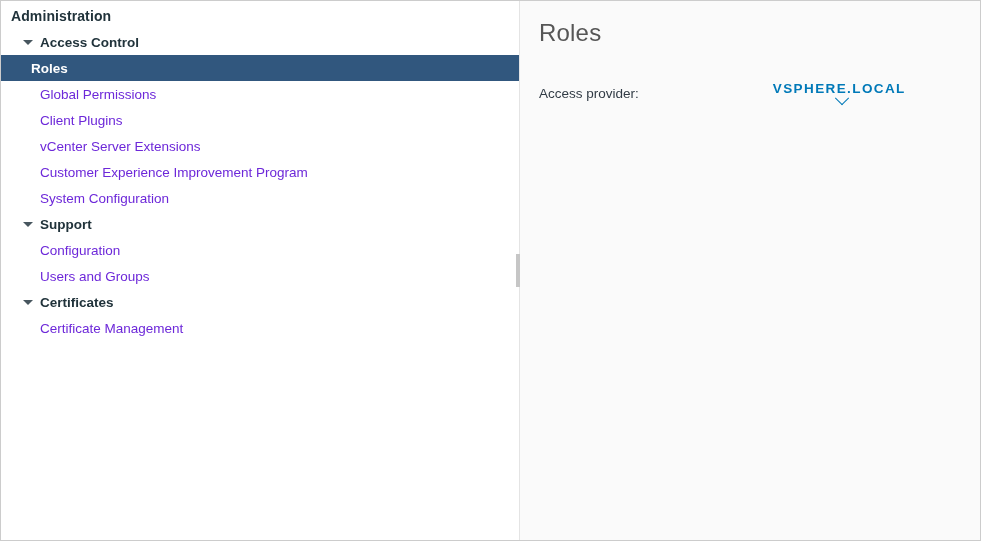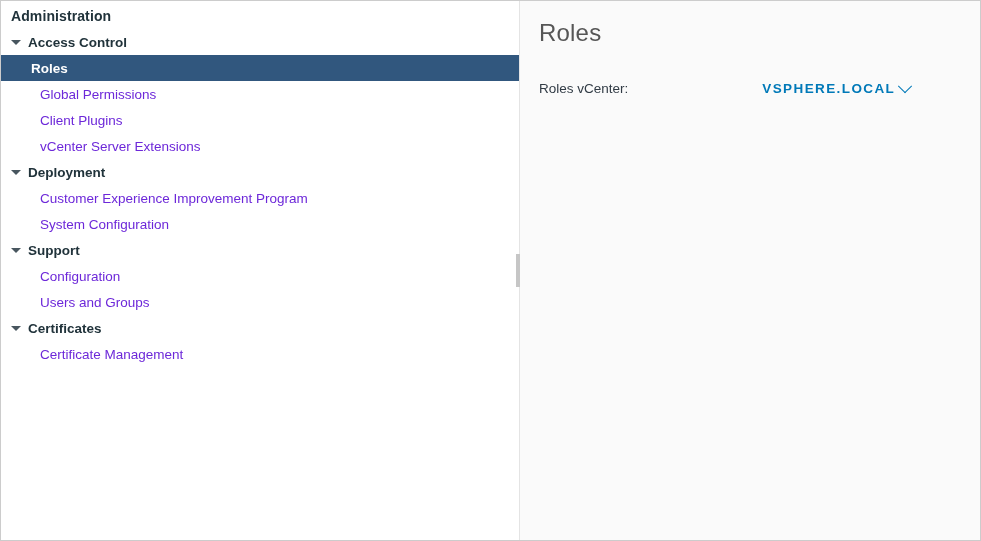--- a/index.html
+++ b/index.html
@@ -40,21 +40,21 @@
     font-size: 14px;
     font-weight: bold;
     color: #21333b;
     padding: 7px 0 5px 10px;
     letter-spacing: 0.1px;
   }
   .nav-group {
     display: flex;
     align-items: center;
     height: 26px;
-    padding-left: 10px;
+    padding-left: 22px;
     cursor: pointer;
     color: #21333b;
     font-weight: bold;
     font-size: 13.5px;
   }
   .caret {
     width: 0;
     height: 0;
     border-left: 5px solid transparent;
     border-right: 5px solid transparent;
@@ -133,20 +133,21 @@
   }
   .provider-value {
     margin-left: 134px;
     font-size: 13.5px;
     color: #0079b8;
     font-weight: bold;
     letter-spacing: 1.4px;
     cursor: pointer;
     display: flex;
     align-items: center;
+    flex-direction: column;
   }
   .provider-chevron {
     display: inline-block;
     margin-left: 5px;
     width: 9px;
     height: 9px;
     border-right: 1.6px solid #0079b8;
     border-bottom: 1.6px solid #0079b8;
     transform: rotate(45deg) translate(-2px,-2px);
   }
@@ -168,24 +169,20 @@
         </div>
         <div class="nav-item">
           <span>Global Permissions</span>
         </div>
         <div class="nav-item">
           <span>Client Plugins</span>
         </div>
         <div class="nav-item">
           <span>vCenter Server Extensions</span>
         </div>
-        <div class="nav-group">
-          <span class="caret"></span>
-          <span>Deployment</span>
-        </div>
         <div class="nav-item">
           <span>Customer Experience Improvement Program</span>
         </div>
         <div class="nav-item">
           <span>System Configuration</span>
         </div>
         <div class="nav-group">
           <span class="caret"></span>
           <span>Support</span>
         </div>
@@ -208,21 +205,21 @@
     <div class="sb-track">
       <div class="sb-thumb"></div>
     </div>
   </div>
 
   <div class="content">
 
     <div class="page-title">Roles</div>
 
     <div class="provider-row">
-      <span class="provider-label">Roles vCenter:</span>
+      <span class="provider-label">Access provider:</span>
       <span class="provider-value">
         <span>VSPHERE.LOCAL</span>
         <span class="provider-chevron"></span>
       </span>
     </div>
 
   </div>
 </div>
 
 </body></html>

